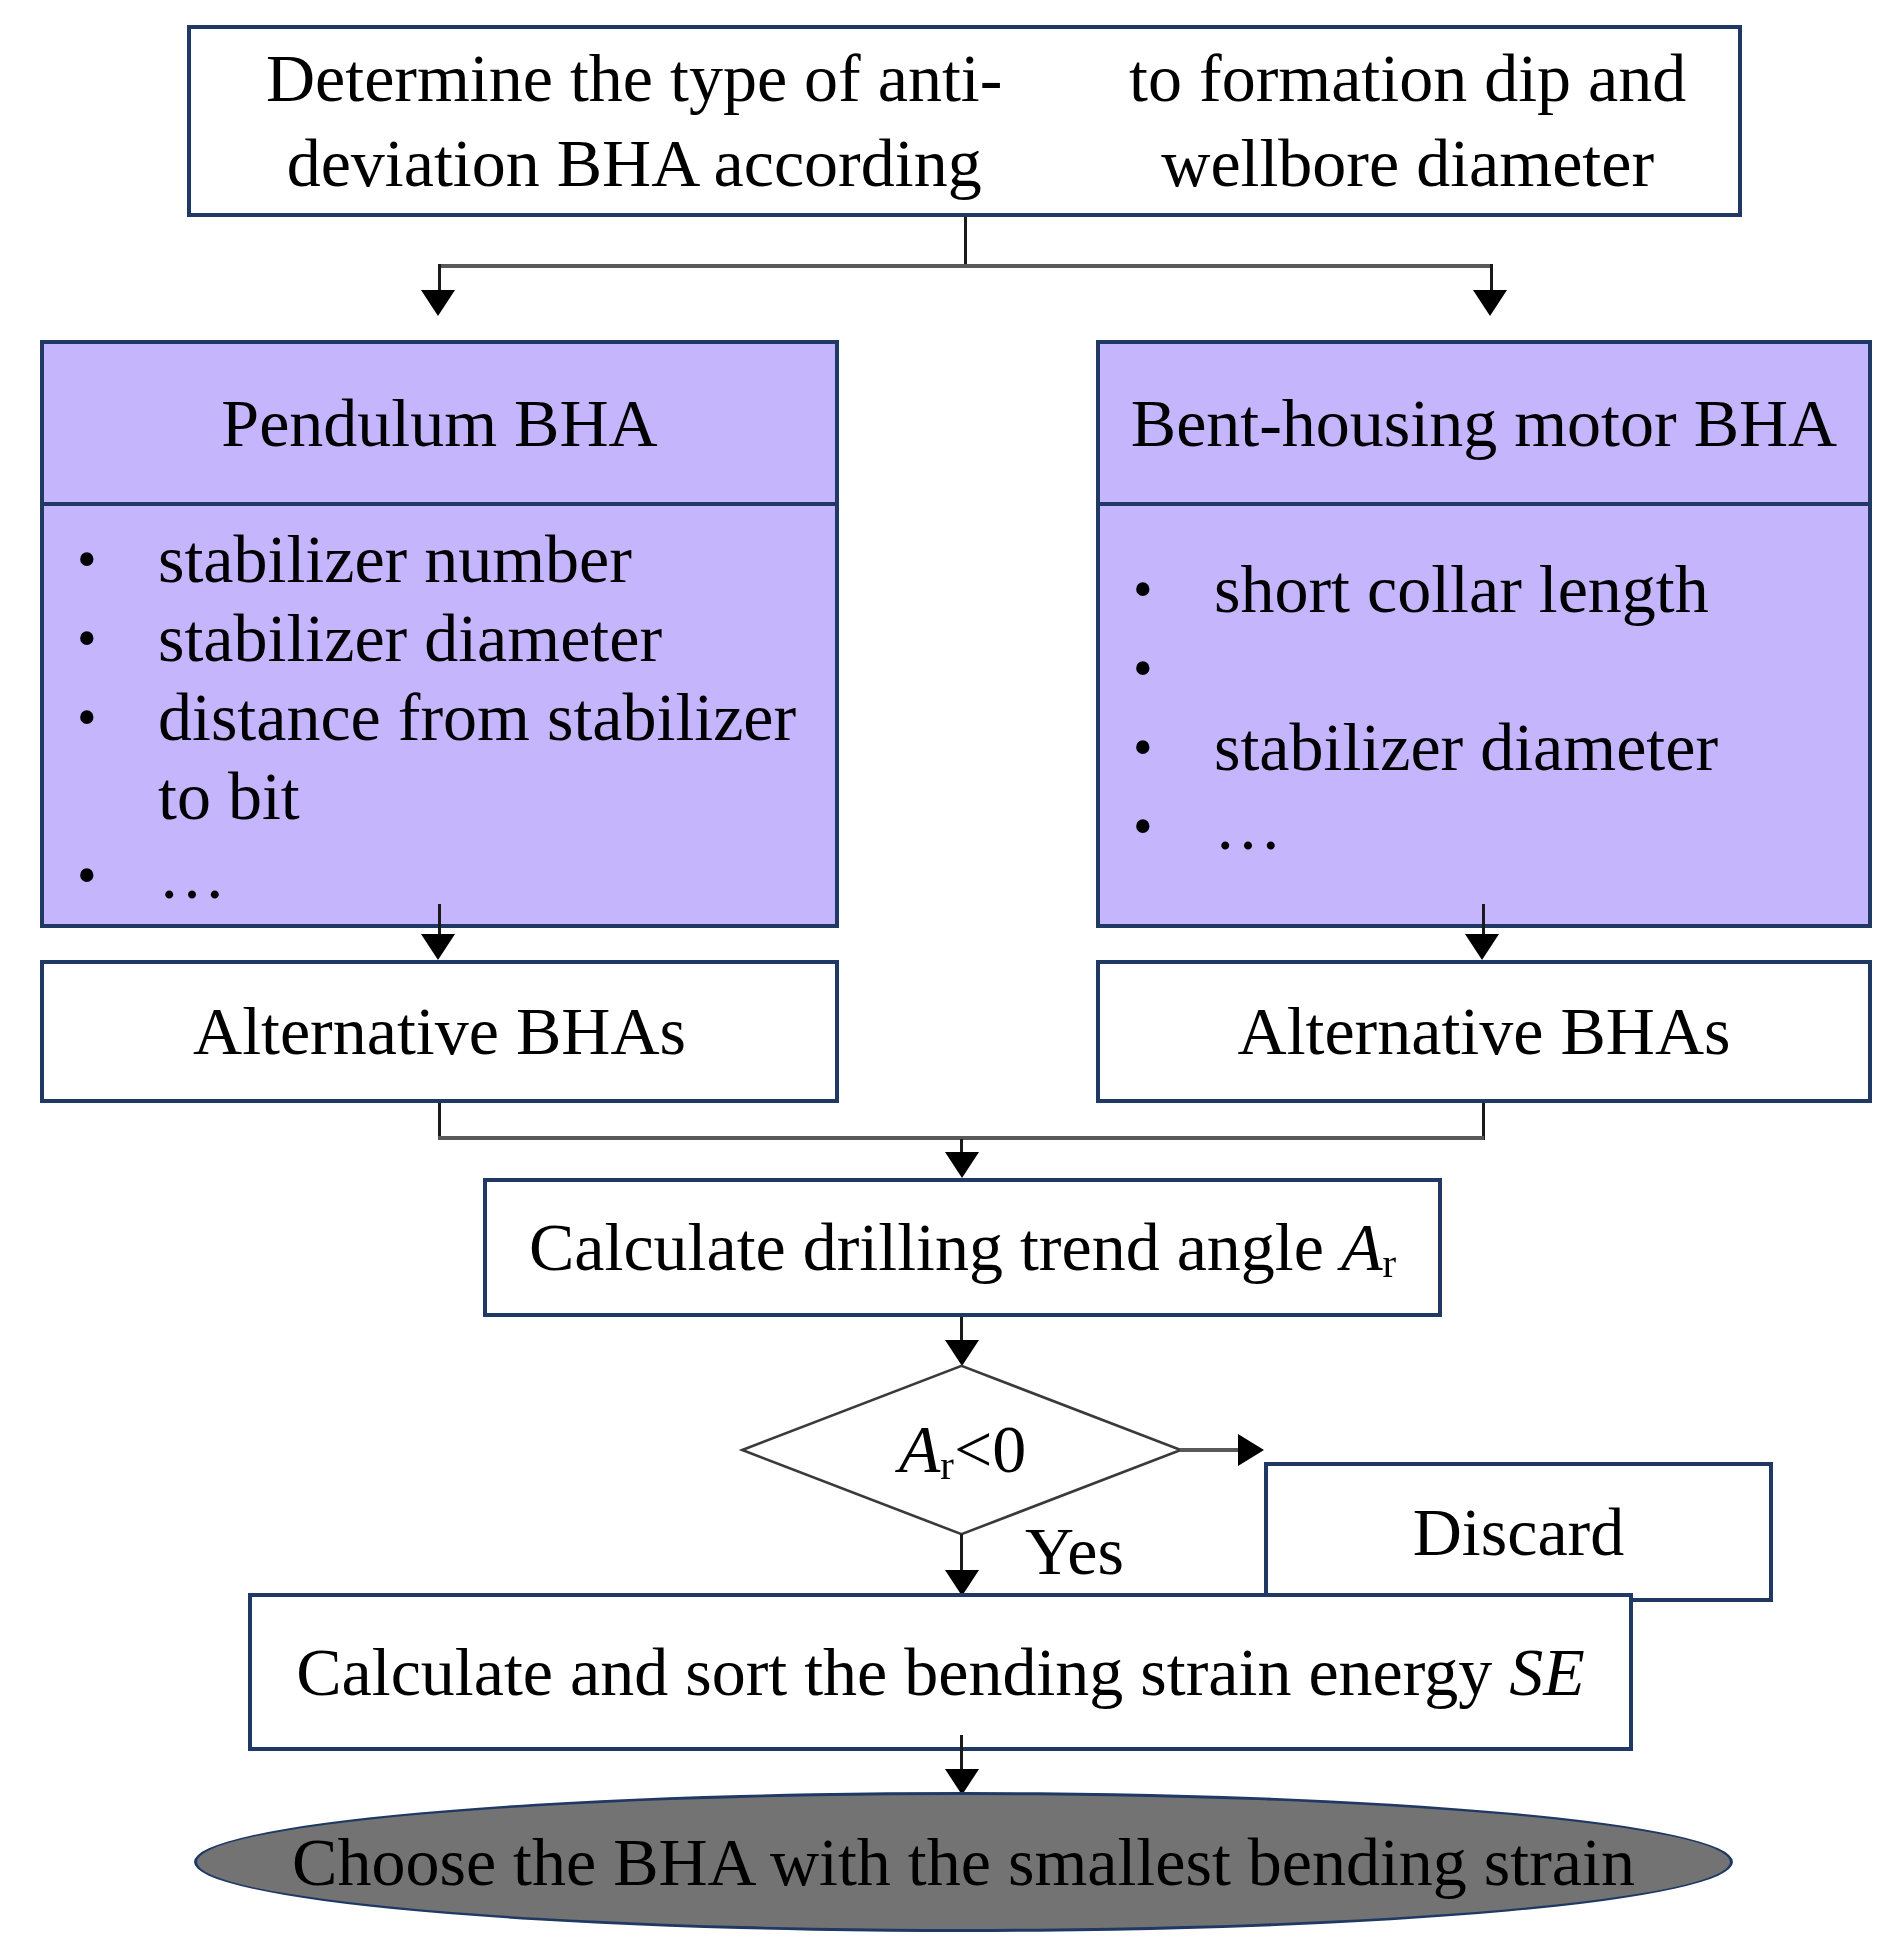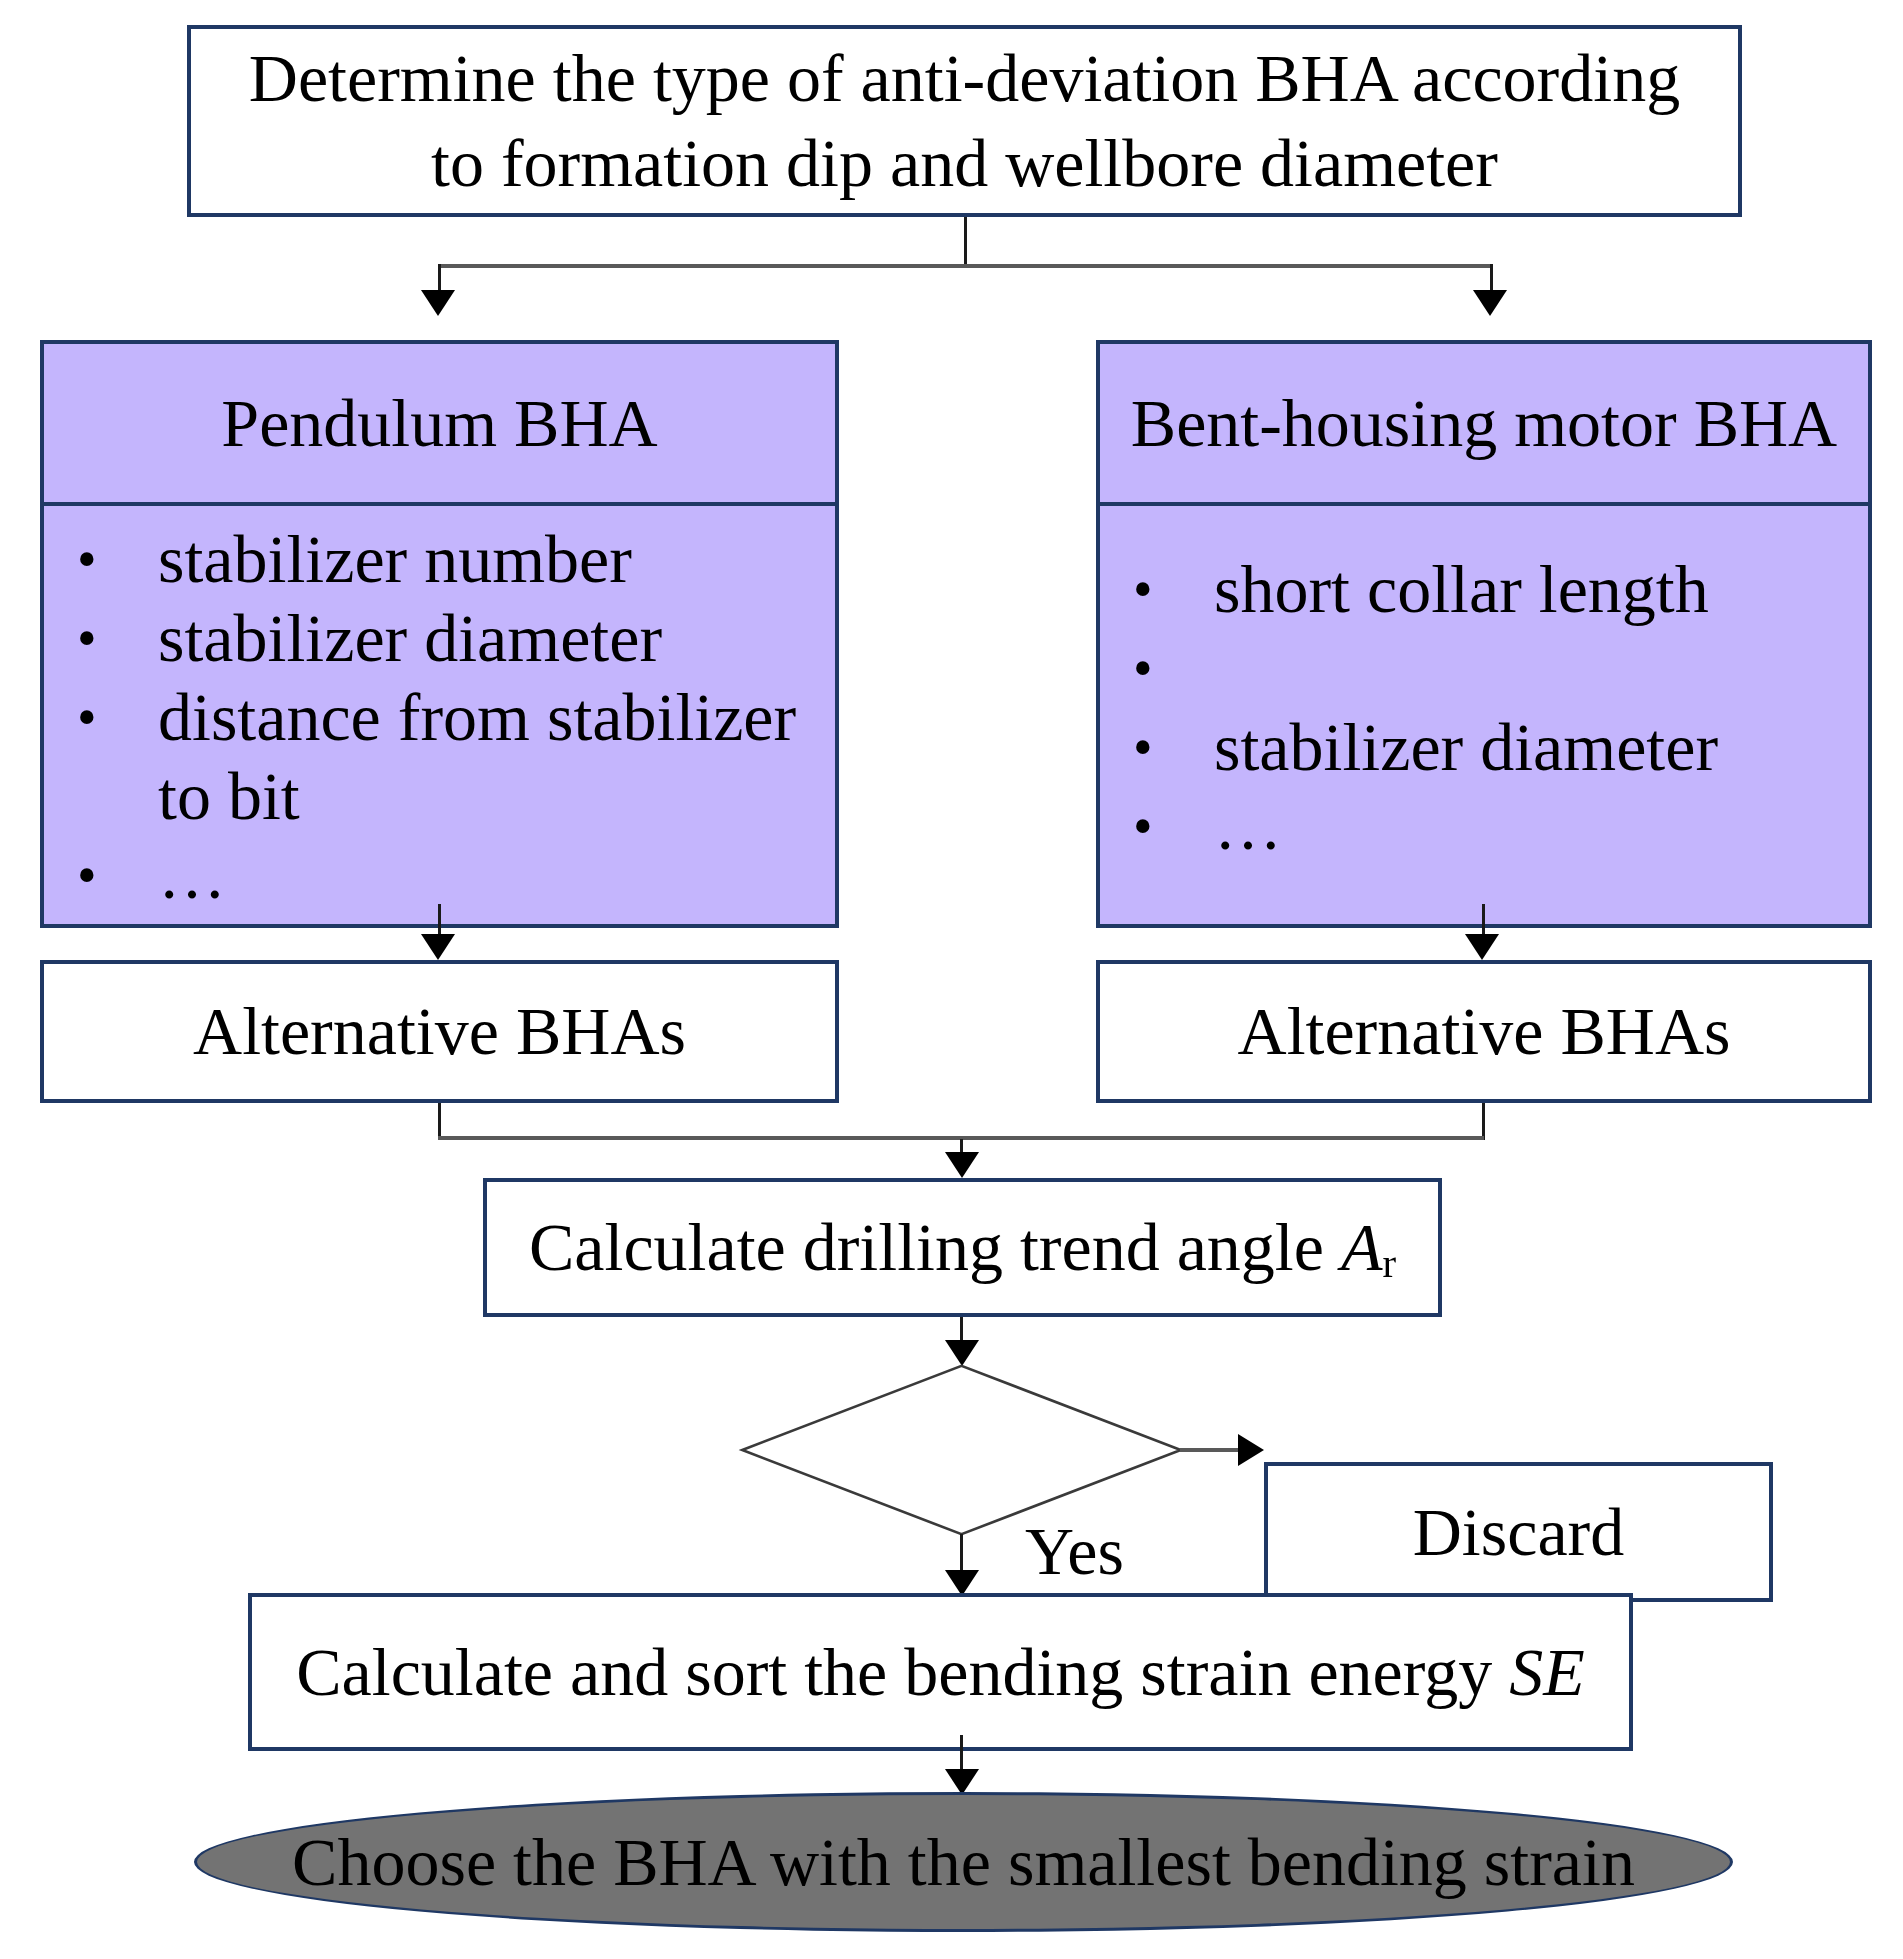--- a/index.html
+++ b/index.html
@@ -68,21 +68,21 @@
   .label { position:absolute; }
   sub.subscript { font-size:0.6em; line-height:0; vertical-align:baseline; position:relative; top:0.18em; font-style:normal; }
   .nowrap { white-space:nowrap; }
   .topline { line-height:85px; }
 </style>
 </head>
 <body>
 
 <div id="canvas">
 
-  <div class="box" style="left:187px; top:24.6px; width:1555px; height:192px; flex-direction:column;">
+  <div class="box" style="left:187px; top:24.6px; width:1555px; height:192px; flex-direction:row;">
     <div class="topline">Determine the type of anti-deviation BHA according</div>
     <div class="topline">to formation dip and wellbore diameter</div>
   </div>
 
   <div class="vline" style="left:964px; top:217px; width:2.6px; height:50px;"></div>
   <div class="hline" style="left:438px; top:264px; width:1055px; height:4.4px;"></div>
   <div class="vline" style="left:438px; top:264px; width:2.6px; height:27px;"></div>
   <div class="arrow-down" style="left:421px; top:290px;"></div>
   <div class="vline" style="left:1490px; top:264px; width:2.6px; height:27px;"></div>
   <div class="arrow-down" style="left:1473px; top:290px;"></div>
@@ -157,20 +157,23 @@
   </div>
 
   <div class="vline" style="left:960px; top:1317px; width:2.6px; height:24.6px;"></div>
   <div class="arrow-down" style="left:945px; top:1340px;"></div>
 
   <div class="diamond-wrap">
     <svg width="449" height="176" viewBox="0 0 512 200">
       <polygon points="6,100 256,4 506,100 256,196" fill="#ffffff" stroke="#3a3a3a" stroke-width="3"></polygon>
     </svg>
   </div>
+  <div class="decision-text nowrap">
+    <span><i>A</i><sub class="subscript">r</sub><span>&lt;0</span></span>
+  </div>
 
   <div class="hline" style="left:1180px; top:1448px; width:61px; height:4.4px;"></div>
   <div class="arrow-right" style="left:1238px; top:1434px;"></div>
 
   <div class="box" style="left:1264px; top:1462px; width:509px; height:140px;">
     <span>Discard</span>
   </div>
 
   <div class="vline" style="left:960px; top:1534px; width:2.6px; height:37px;"></div>
   <div class="arrow-down" style="left:945px; top:1570px;"></div>

